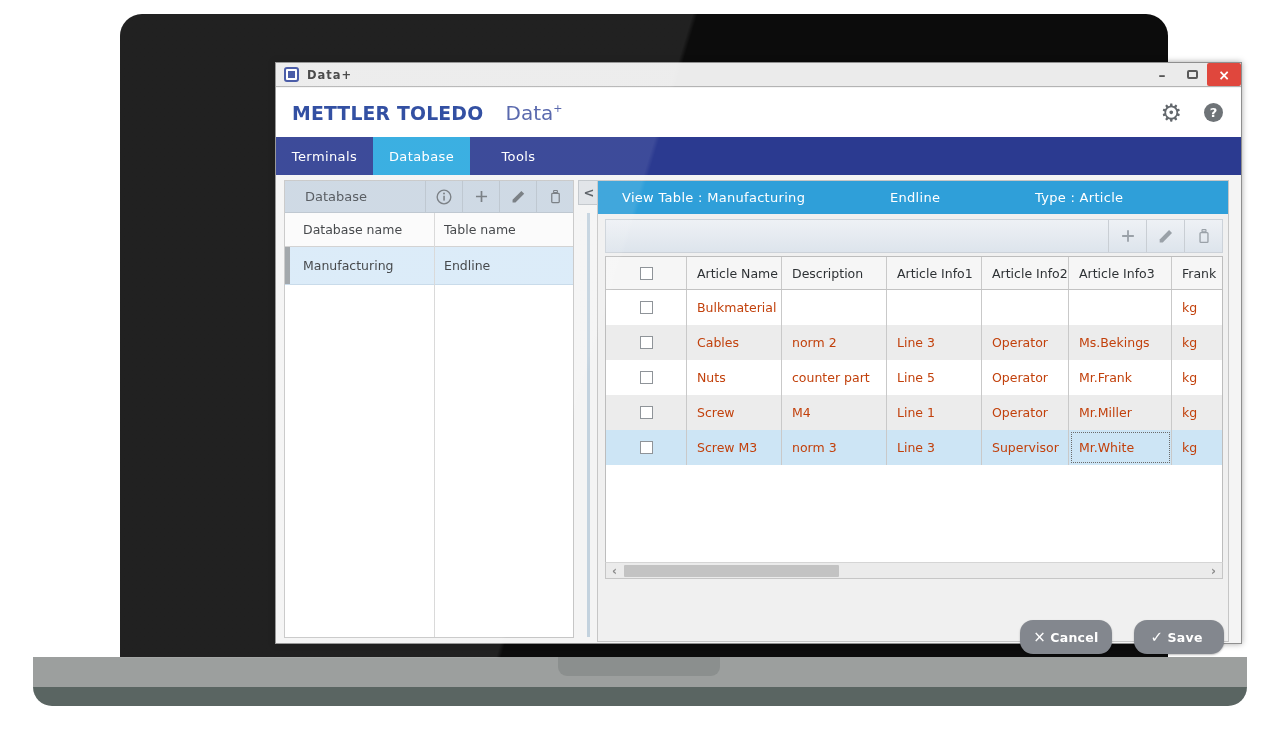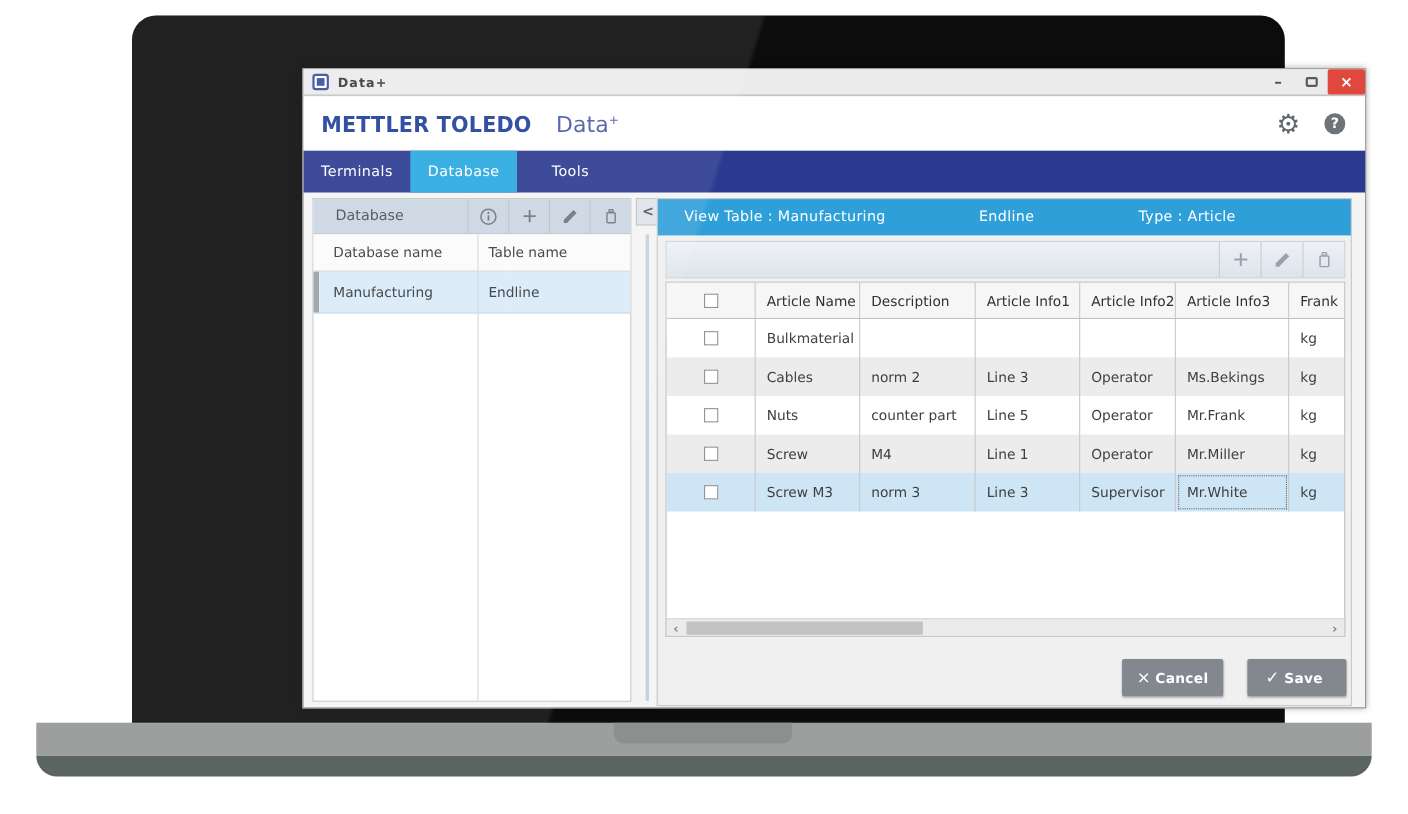--- a/index.html
+++ b/index.html
@@ -83,42 +83,42 @@
   .rp-tool{width:38px;height:100%;border-left:1px solid #c9ced4;display:flex;align-items:center;justify-content:center;color:#9aa1a8;}
 
   
   .grid{position:absolute;left:7px;top:75px;width:618px;height:323px;background:#fff;border:1px solid #bdbdbd;overflow:hidden;}
   .grow,.ghead{display:flex;width:100%;}
   .ghead{height:33px;background:#f6f6f6;border-bottom:1px solid #c2c2c2;}
   .grow{height:35px;}
   .grow:nth-child(even){background:#ececec;}
   .grow.sel{background:#cde5f5;}
   .gcell{border-right:1px solid #c9c9c9;display:flex;align-items:center;padding-left:10px;
-    font-size:12.5px;color:#404040;overflow:hidden;white-space:nowrap;}
+    font-size:12.5px;color:#c2410c;overflow:hidden;white-space:nowrap;}
   .ghead .gcell{color:#2e3235;}
   .c0{width:81px;justify-content:center;padding-left:0;}
   .c1{width:95px;}
   .c2{width:105px;}
   .c3{width:95px;}
   .c4{width:87px;}
   .c5{width:103px;}
   .c6{flex:1;border-right:none;}
   .gcell.focus{outline:1px dotted #6b6b6b;outline-offset:-3px;}
   .cb{width:13px;height:13px;border:1px solid #8f9499;background:#fff;display:inline-block;}
 
   
   .hscroll{position:absolute;left:7px;top:381px;width:618px;height:17px;background:#ebebeb;
     border:1px solid #c6c6c6;border-top:1px solid #d5d5d5;display:flex;align-items:center;}
   .hs-arrow{width:17px;height:100%;display:flex;align-items:center;justify-content:center;
     color:#8a8a8a;font-size:12px;font-weight:bold;}
   .hs-arrow.right{margin-left:auto;}
   .hs-thumb{position:absolute;left:18px;top:2px;width:215px;height:12px;background:#c3c3c3;border-radius:1px;}
 
   
-  .btn{position:absolute;top:418px;height:34px;background:#83878e;border-radius:2px;display:flex;
+  .btn{position:absolute;top:439px;height:34px;background:#83878e;border-radius:13px;display:flex;
     align-items:center;justify-content:center;gap:4px;color:#fff;font-size:12.5px;font-weight:bold;
     letter-spacing:0.3px;box-shadow:0 1px 2px rgba(0,0,0,0.25);cursor:default;}
   .btn .bicon{font-size:15px;font-weight:normal;}
   .btn-cancel{right:116px;width:92px;}
   .btn-save{right:4px;width:90px;}
   .btn .blabel{min-width:40px;text-align:left;}
 
   svg{display:block;}
 </style>
 </head>

